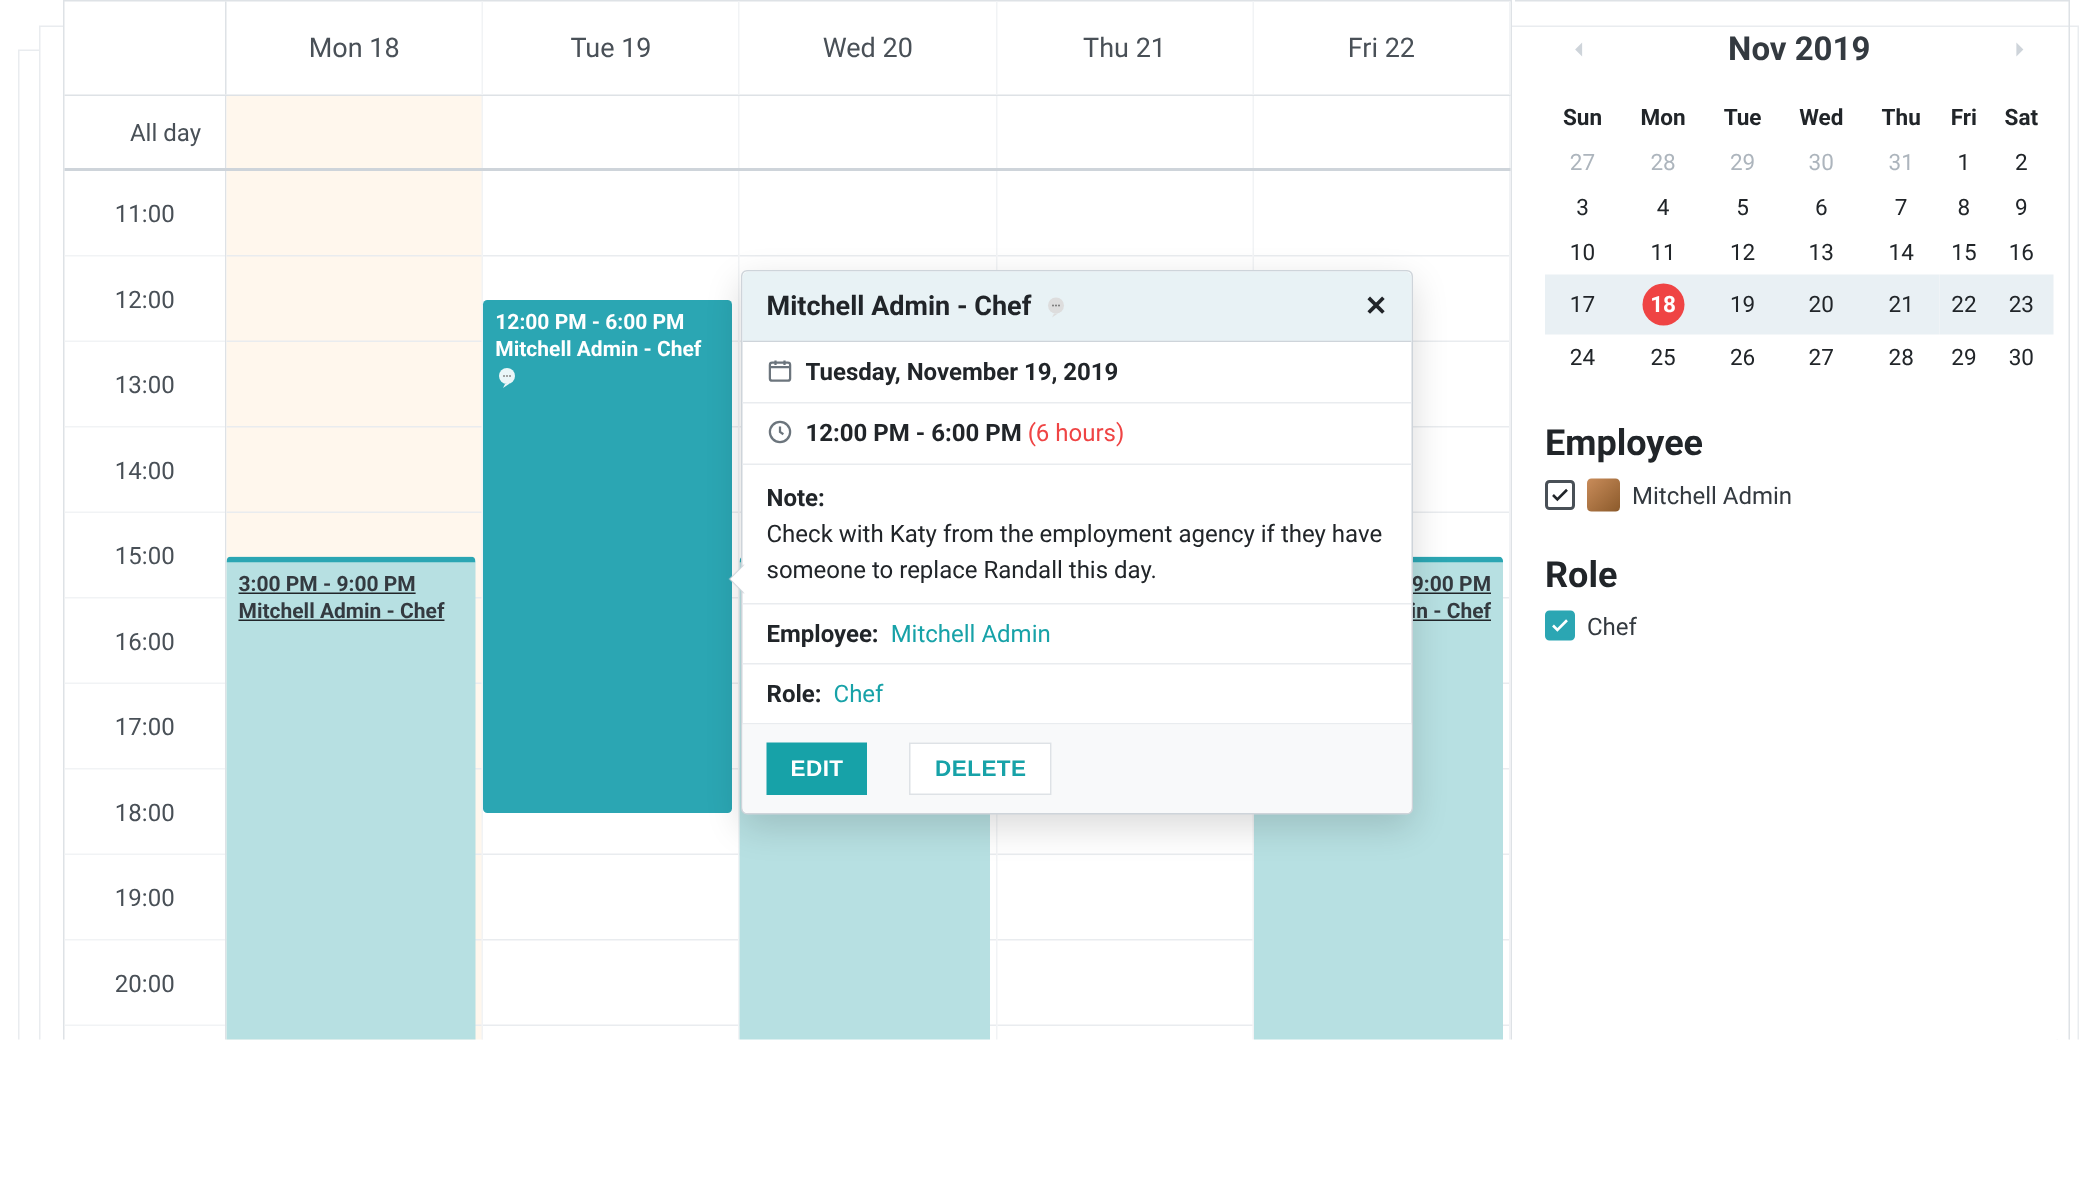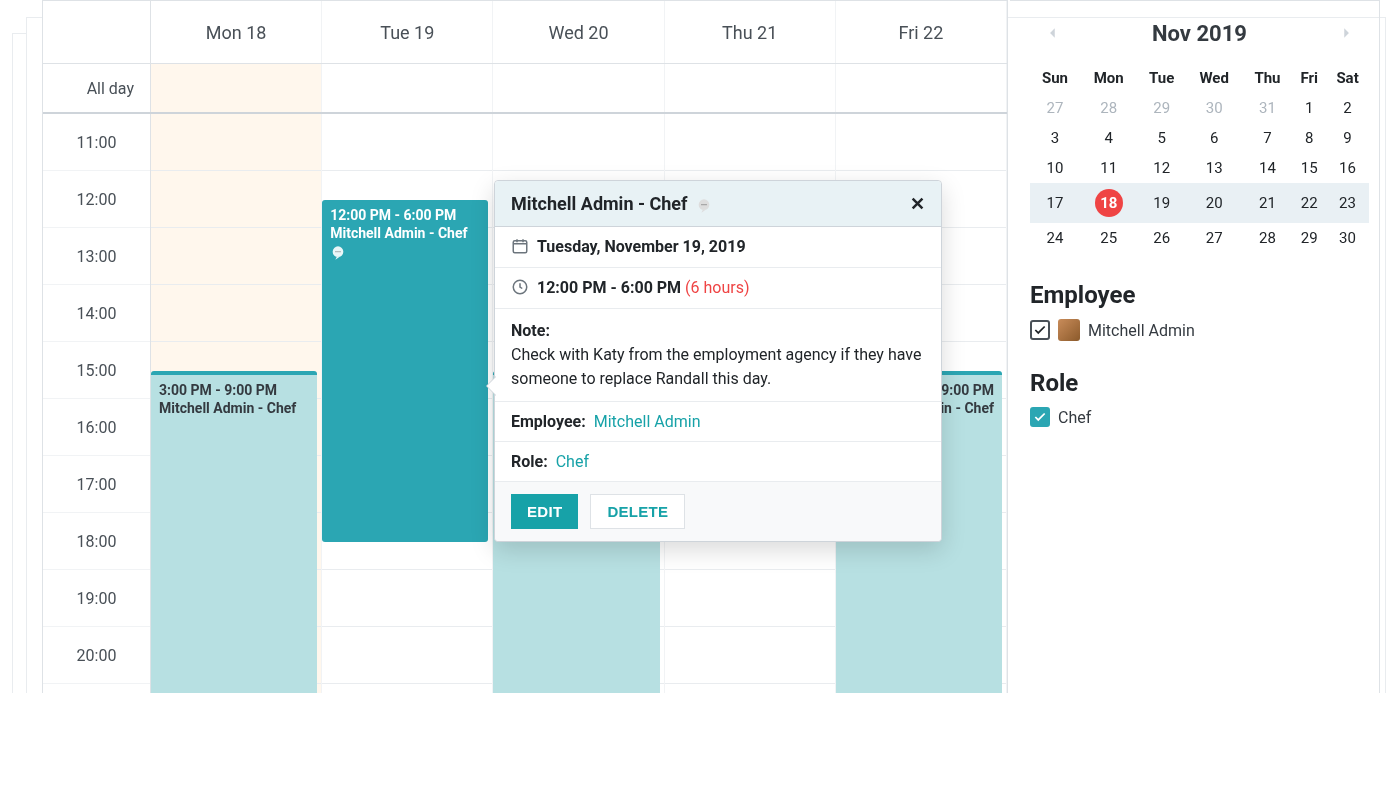--- a/index.html
+++ b/index.html
@@ -20,39 +20,39 @@
 .time-gutter { width: 108px; flex-shrink: 0; border-right: 1px solid #dee2e6; }
 .time-label { height: 57px; display: flex; align-items: center; justify-content: center; color: #495057; font-size: 16px; border-bottom: 1px solid #f1f3f5; }
 .day-cols { flex: 1; display: flex; position: relative; }
 .day-col { flex: 1; position: relative; border-right: 1px solid #f1f3f5; }
 .day-col.today { background: #fff7ed; }
 .slot { height: 57px; border-bottom: 1px solid #e9ecef; }
 
 
 .event { position: absolute; left: 0; right: 4px; border-radius: 3px; padding: 6px 8px; color: #fff; font-size: 14px; line-height: 1.3; overflow: hidden; }
 .event.solid { background: #2ba6b3; }
-.event.light { background: #b7e0e2; color: #212529; border-top: 4px solid #2ba6b3; }
+.event.light { background: #b7e0e2; color: #212529; border-top: 4px solid #2ba6b3; text-decoration: underline; }
 .event .etime { font-weight: 700; }
 .event .etitle { font-weight: 700; }
 .event .elight-title { font-weight: 700; color: #343a40; }
 .speech-icon { display: inline-block; width: 16px; height: 16px; vertical-align: middle; }
 
 
 .popover { position: absolute; width: 448px; background: #fff; border: 1px solid #ced4da; border-radius: 4px; box-shadow: 0 8px 24px rgba(0,0,0,0.15); z-index: 20; }
 .popover-arrow { position: absolute; left: -8px; top: 195px; width: 0; height: 0; border-top: 10px solid transparent; border-bottom: 10px solid transparent; border-right: 10px solid #fff; filter: drop-shadow(-1px 0 0 #ced4da); }
 .popover-header { display: flex; align-items: center; justify-content: space-between; background: #e8f2f5; padding: 12px 16px; border-bottom: 1px solid #ced4da; border-radius: 4px 4px 0 0; }
 .popover-title { font-size: 18px; font-weight: 700; color: #212529; }
 .popover-close { font-size: 18px; font-weight: 700; cursor: pointer; color: #212529; }
 .popover-row { display: flex; align-items: flex-start; gap: 8px; padding: 10px 16px; border-bottom: 1px solid #e9ecef; font-size: 16px; }
 .popover-row .icon { width: 18px; height: 20px; flex-shrink: 0; color: #6c757d; }
 .popover-row strong { font-weight: 700; }
 .muted { color: #ef4444; }
 .popover-row .link { color: #17a2a8; cursor: pointer; }
 .popover-note { display: block; padding: 10px 16px; border-bottom: 1px solid #e9ecef; font-size: 16px; line-height: 1.5; }
-.popover-actions { display: flex; gap: 12px; padding: 12px 16px; background: #f8f9fa; border-radius: 0 0 4px 4px; }
+.popover-actions { display: flex; gap: 28px; padding: 12px 16px; background: #f8f9fa; border-radius: 0 0 4px 4px; }
 .btn { padding: 8px 16px; font-size: 15px; font-weight: 700; border: none; cursor: pointer; letter-spacing: 0.3px; }
 .btn.primary { background: #17a2a8; color: #fff; }
 .btn.secondary { background: #fff; color: #17a2a8; border: 1px solid #dee2e6; }
 
 
 .sidebar { position: absolute; left: 1010px; top: 0; width: 370px; height: 745px; border: 1px solid #dee2e6; border-left: none; padding: 10px 10px 10px 20px; }
 .minical-header { display: flex; align-items: center; justify-content: space-between; padding: 6px 8px 14px 8px; }
 .minical-title { font-size: 22px; font-weight: 700; color: #343a40; text-align: center; flex: 1; }
 .nav-arrow { color: #ced4da; cursor: pointer; font-size: 20px; padding: 4px 8px; }
 .minical { width: 100%; border-collapse: collapse; }

